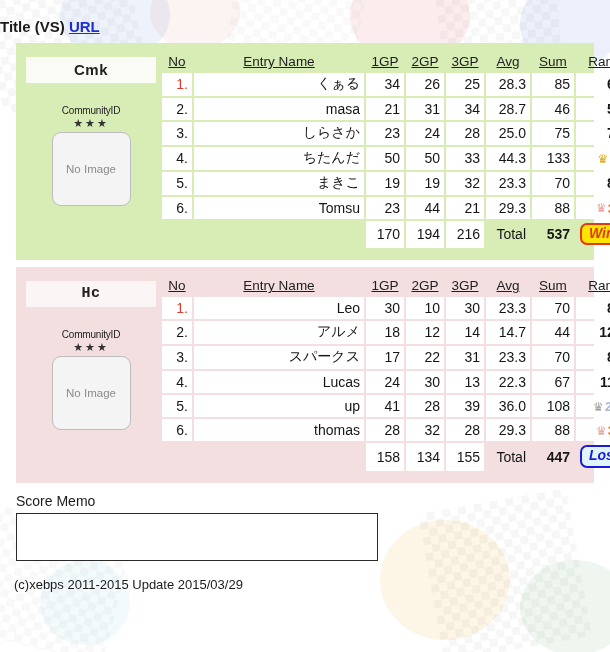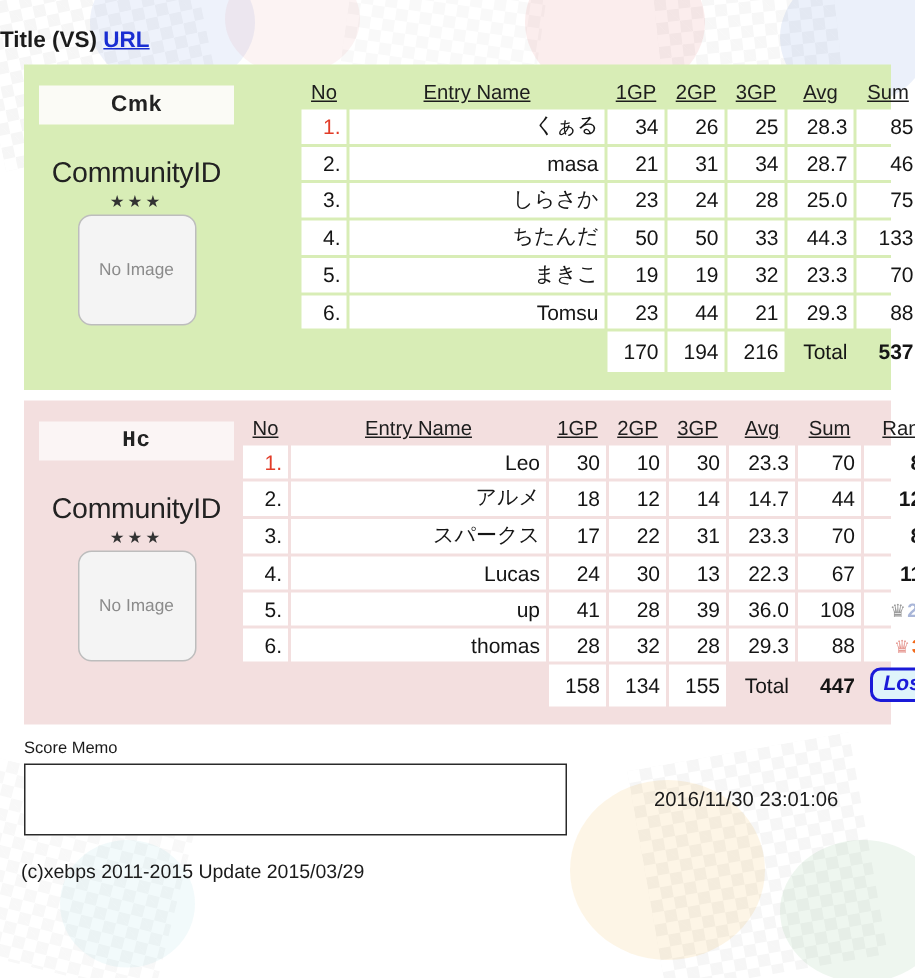--- a/index.html
+++ b/index.html
@@ -52,41 +52,41 @@
 
   
   .team-panel {
     position: relative;
     margin: 0 16px 7px 16px;
     padding: 8px 10px 10px 10px;
     box-sizing: border-box;
     display: flex;
     align-items: flex-start;
   }
-  .panel-green { background: #d8edb6; gap: 39px; }
+  .panel-green { background: #d8edb6; }
   .panel-pink  { background: #f3dfdf; }
 
   .team-left {
     width: 130px;
     flex: 0 0 130px;
     text-align: center;
     padding-top: 6px;
   }
   .team-name {
     background: #fbfbf6;
     font-size: 15px;
     font-weight: bold;
     color: #222;
     padding: 4px 0 5px 0;
     letter-spacing: .5px;
   }
   .panel-pink .team-name { background: #fbf5f5; font-family: Liberation Mono, monospace; }
   .community-label {
     margin-top: 22px;
-    font-size: 19px;
+    font-size: 10px;
     color: #222;
     letter-spacing: -0.2px;
   }
   .community-stars {
     font-size: 11px;
     letter-spacing: 2px;
     color: #333;
     margin-top: 1px;
   }
   .no-image-box {
@@ -198,21 +198,21 @@
     border: 2px solid #1a1ad8;
     color: #1a1ad8;
   }
 
   
   #memo-section {
     position: relative;
     margin: 10px 16px 0 16px;
   }
   #memo-label {
-    font-size: 11px;
+    font-size: 14px;
     color: #1b1b1b;
     margin-bottom: 4px;
   }
   #memo-row { display: flex; align-items: center; }
   #memo-input {
     width: 362px; height: 48px;
     background: #ffffff;
     border: 1px solid #2a2a2a;
     box-sizing: border-box;
     font-family: "Liberation Sans", sans-serif;
@@ -486,19 +486,18 @@
             </tbody>
           </table>
         </div>
       </div>
     </div>
 
   <div id="memo-section">
     <div id="memo-label">Score Memo</div>
     <div id="memo-row">
       <textarea id="memo-input" placeholder="" style=""></textarea>
-      <div id="timestamp">2016/11/30 23:01:06</div>
     </div>
   </div>
 
   <div id="footer">(c)xebps 2011-2015 Update 2015/03/29</div>
 
 </div>
 
 </body></html>

